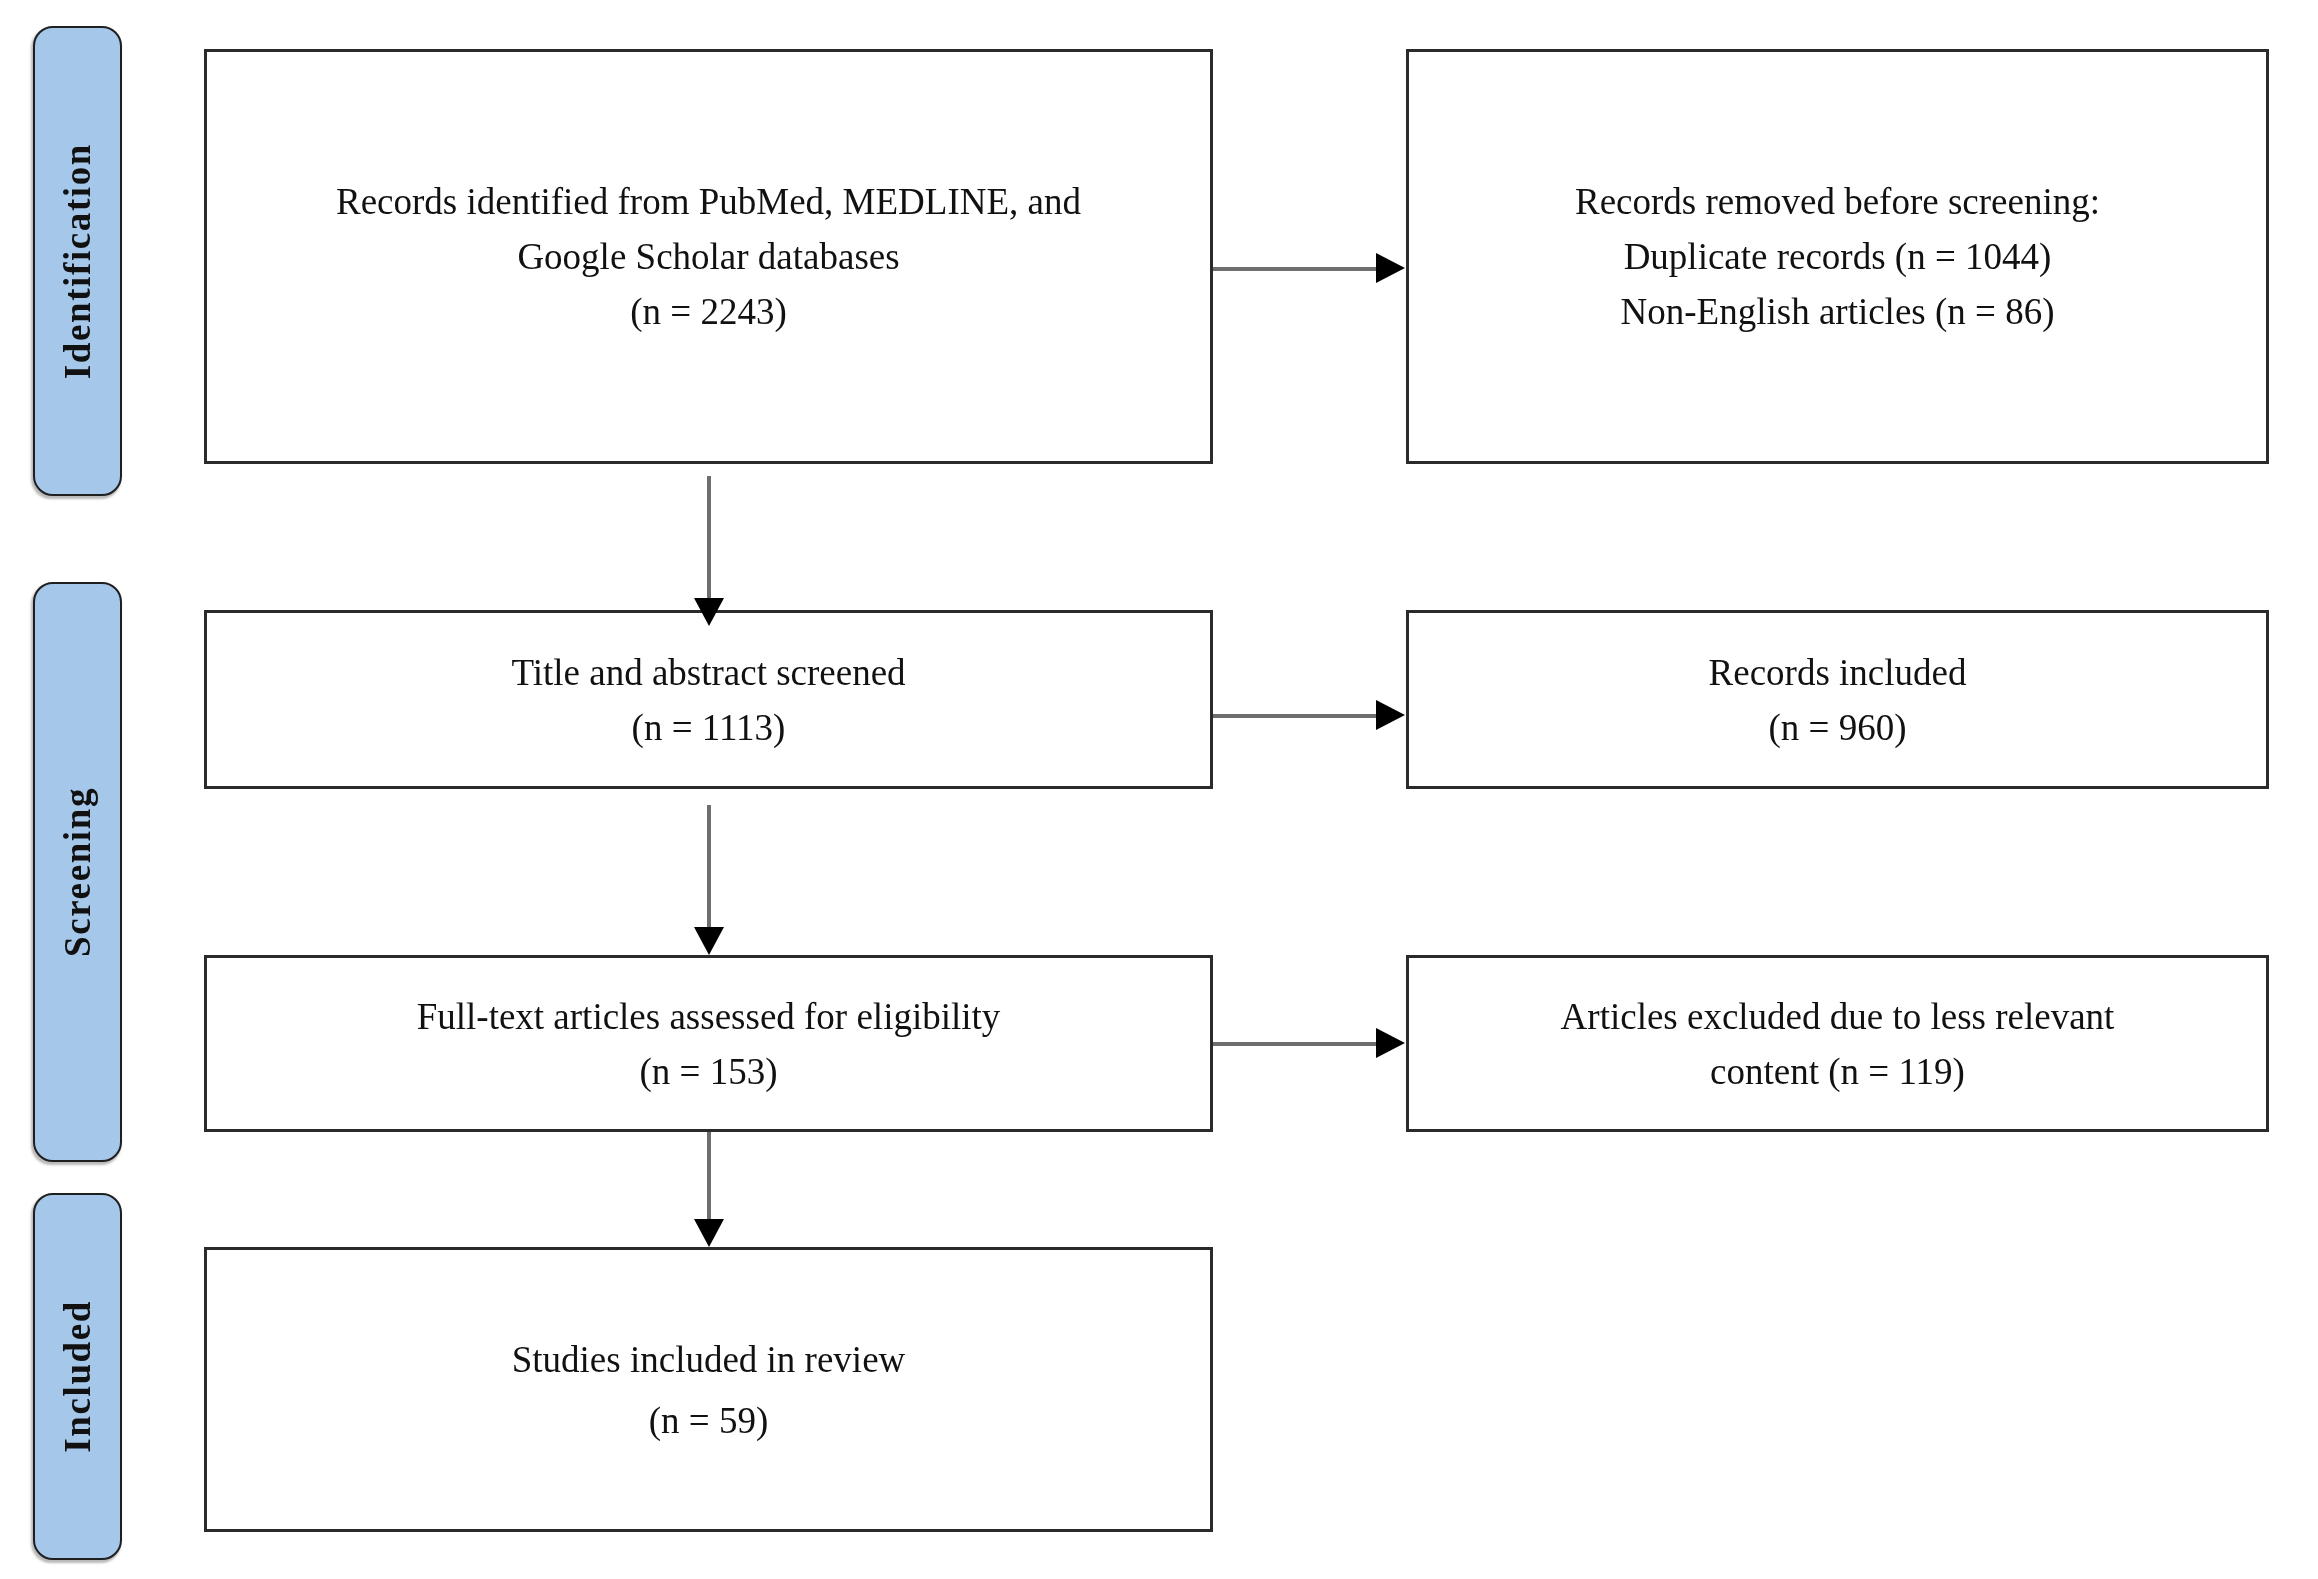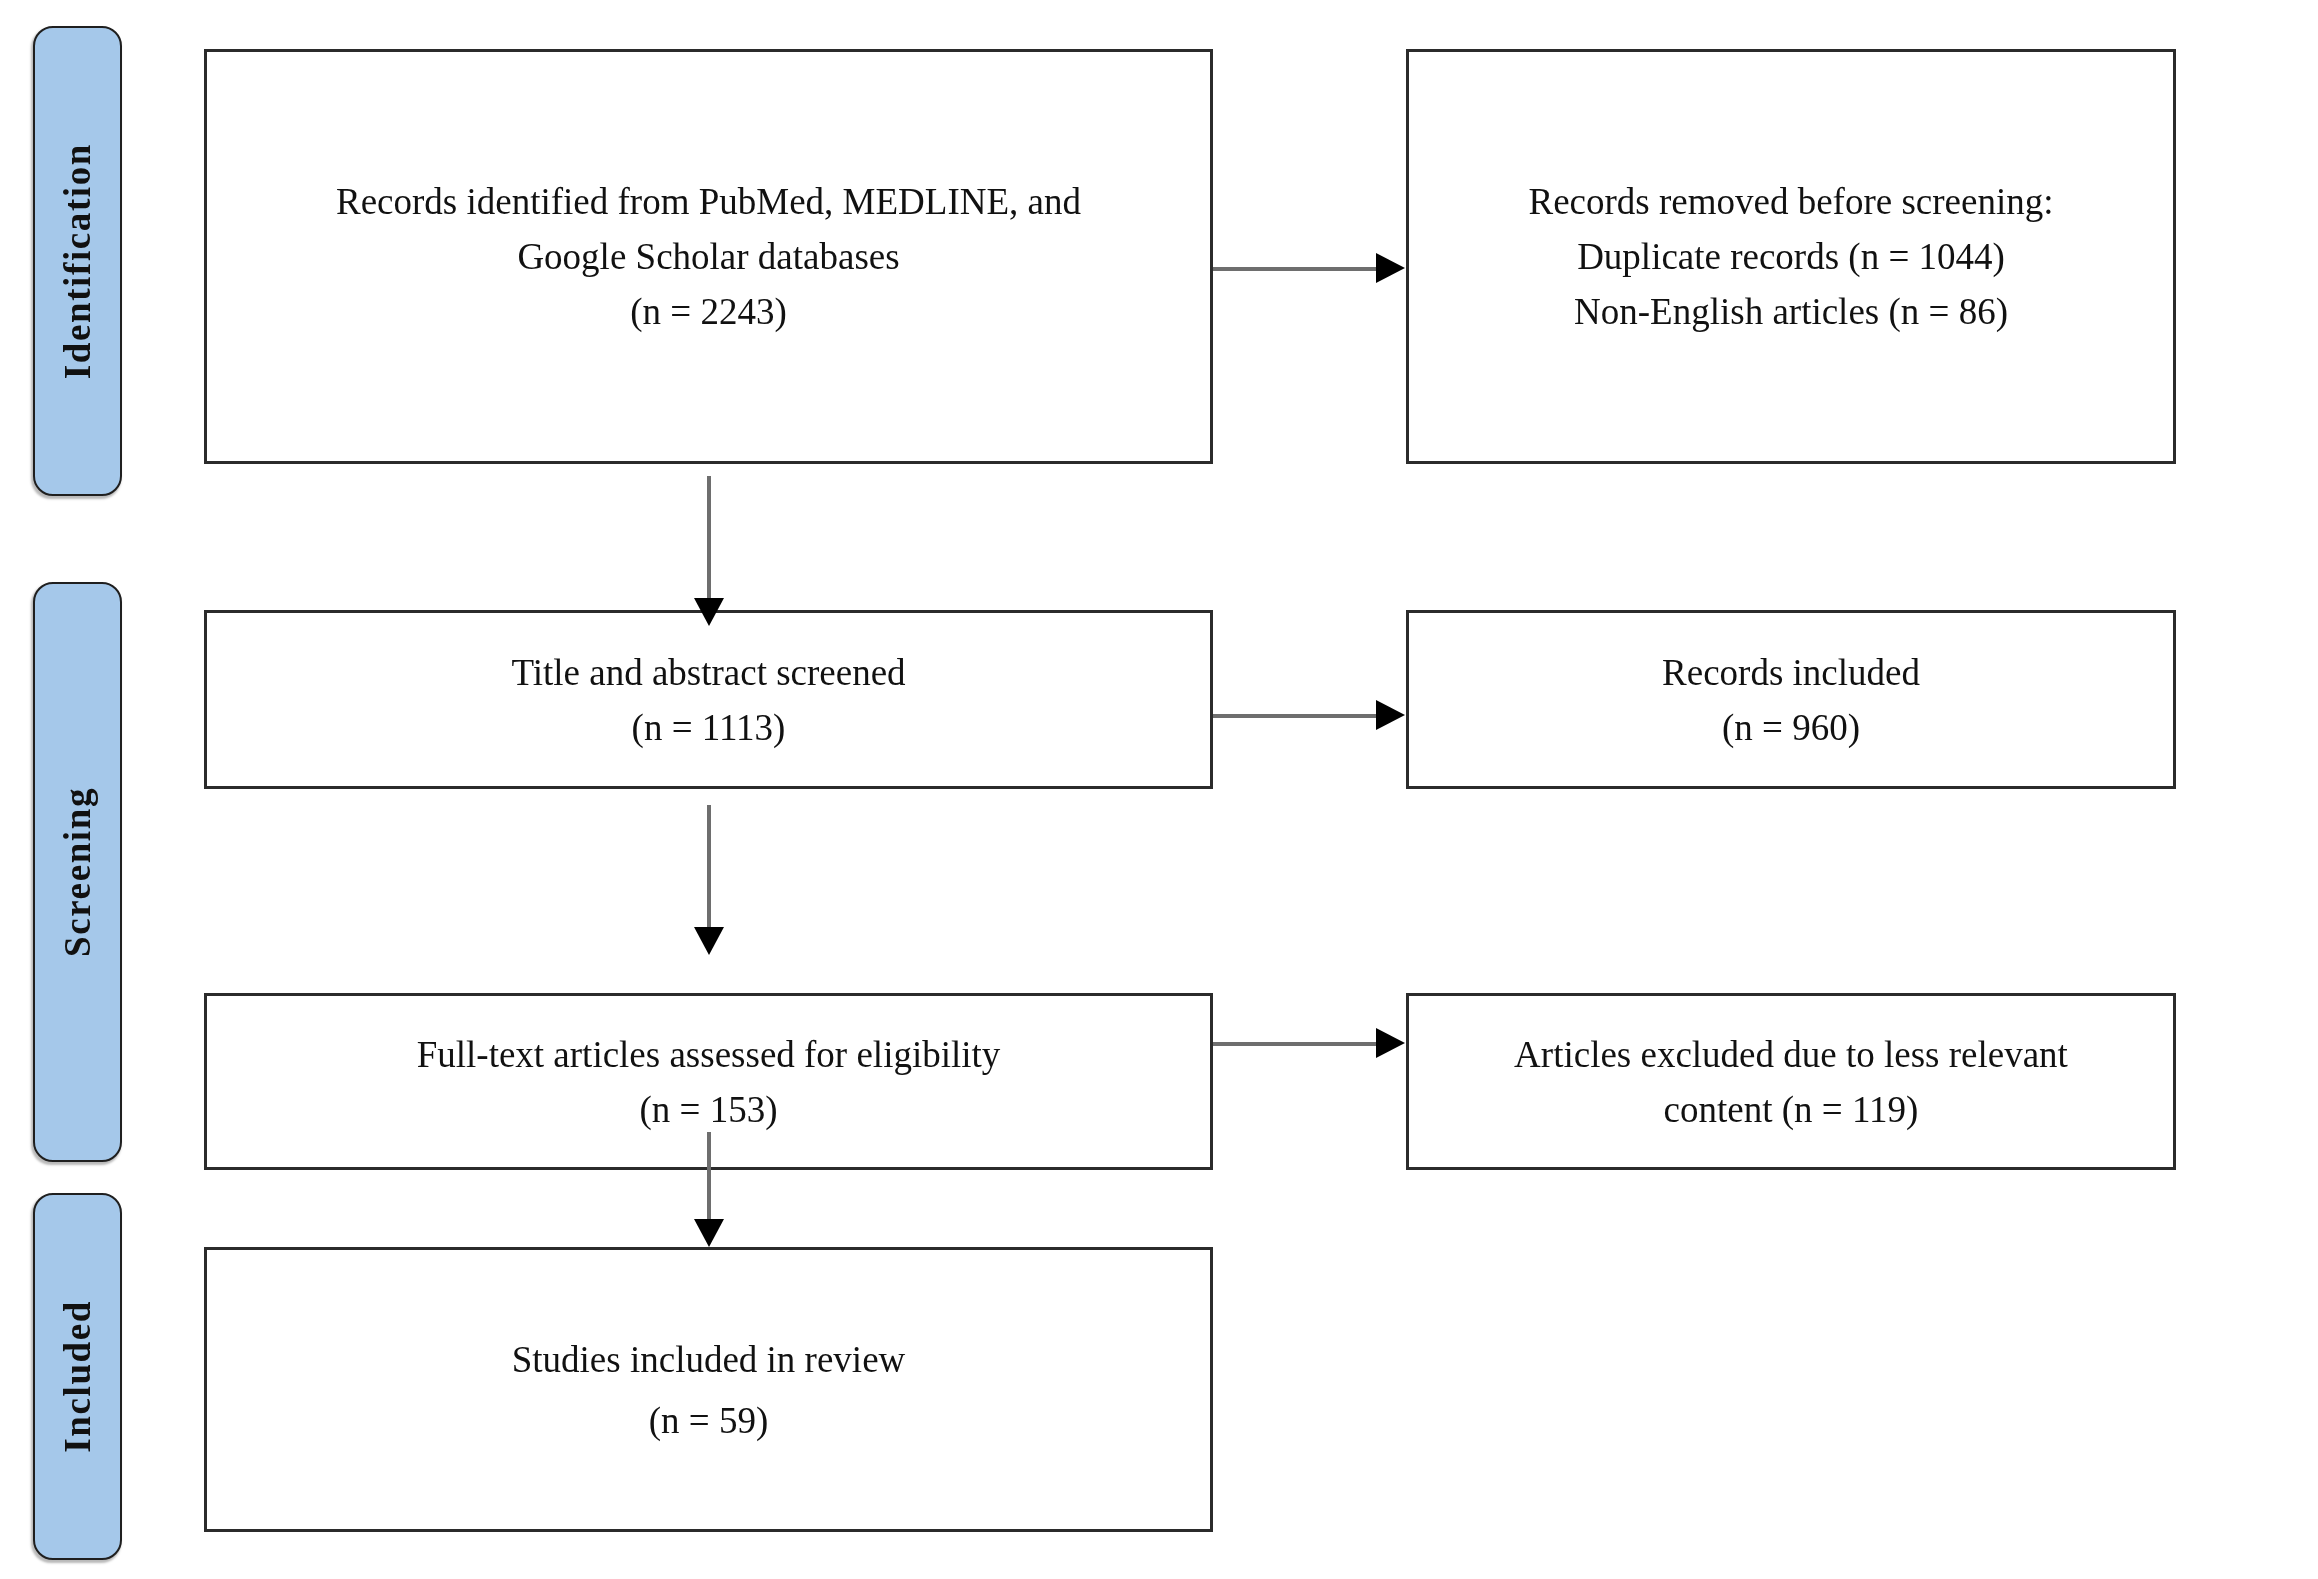--- a/index.html
+++ b/index.html
@@ -55,24 +55,24 @@
     display: flex;
     flex-direction: column;
     align-items: center;
     justify-content: center;
     text-align: center;
     font-size: 37px;
     line-height: 55px;
   }
   .box .line { white-space: nowrap; }
   .col-left  { left: 204px;  width: 1009px; }
-  .col-right { left: 1406px; width: 770px; }
+  .col-right { left: 1406px; width: 863px; }
   .row1 { top: 49px;   height: 415px; }
   .row2 { top: 610px;  height: 179px; }
-  .row3 { top: 993px; height: 177px; }
+  .row3 { top: 955px; height: 177px; }
   .row4 { top: 1247px; height: 285px; gap: 6px; }
   
   .vline {
     position: absolute;
     left: 707px;
     width: 3.9px;
     background: var(--arrow-line);
   }
   .vhead {
     position: absolute;

